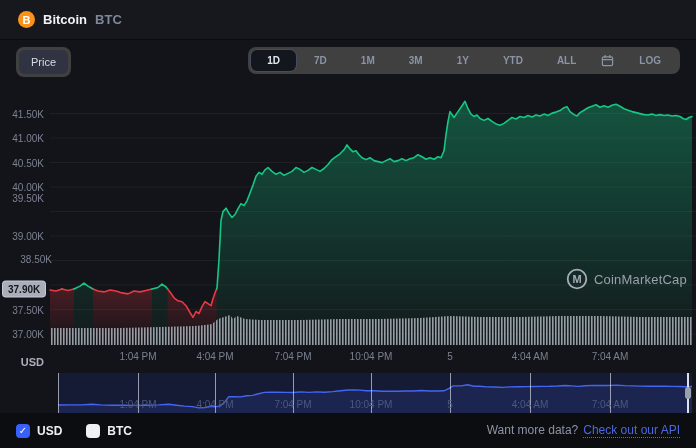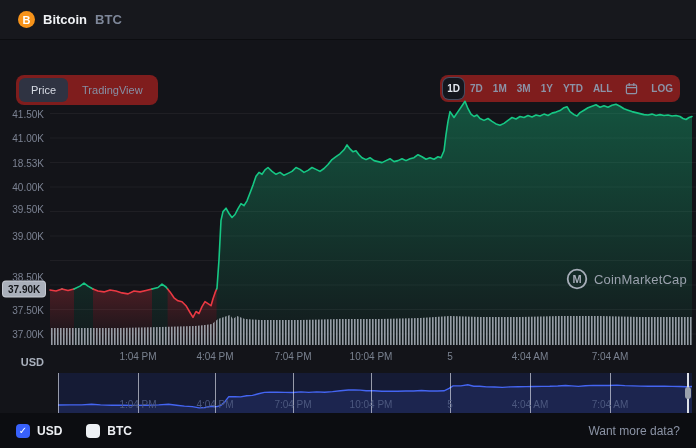--- a/index.html
+++ b/index.html
@@ -9,24 +9,24 @@
   
   .topbar{position:absolute;top:0;left:0;right:0;height:40px;background:#17181d;
     display:flex;align-items:center;padding-left:18px;gap:8px;border-bottom:1px solid #0c0d10;box-sizing:border-box;}
   .coin-logo{width:17px;height:17px;border-radius:50%;background:#f7931a;color:#fff;
     font-weight:bold;font-size:11px;display:flex;align-items:center;justify-content:center;}
   .coin-name{color:#f0f2f5;font-size:13px;font-weight:bold;}
   .coin-symbol{color:#7e8799;font-size:13px;font-weight:bold;}
 
   
   .toolbar{position:absolute;top:47px;left:16px;right:16px;display:flex;justify-content:space-between;align-items:flex-start;}
-  .pillbox{background:#7f1d1d;border-radius:8px;padding:3px;display:flex;gap:2px;align-items:center;margin-top:28px;}
+  .pillbox{background:#404040;border-radius:8px;padding:3px;display:flex;gap:2px;align-items:center;}
   .tab{font-size:11px;color:#8690a5;padding:6px 12px;border-radius:6px;cursor:pointer;white-space:nowrap;}
   .tab.active{background:#2f3342;color:#d8dce5;}
-  .chip{font-size:10px;font-weight:bold;color:#8b93a7;padding:5px 4px;border-radius:6px;cursor:pointer;white-space:nowrap;}
+  .chip{font-size:10px;font-weight:bold;color:#8b93a7;padding:5px 16px;border-radius:6px;cursor:pointer;white-space:nowrap;}
   .chip.active{background:#14161d;color:#e2e6ee;box-shadow:0 0 0 1px #454c60;}
   .icon-chip{display:flex;align-items:center;padding:4px 7px;}
 
   
   .chart-wrap{position:absolute;top:88px;left:0;width:696px;height:282px;}
   .chart-svg{position:absolute;left:0;top:0;}
   .ylabel{position:absolute;left:0;width:44px;text-align:right;font-size:10px;color:#7b8292;transform:translateY(-50%);}
   .open-badge{position:absolute;left:3px;top:201px;transform:translateY(-50%);background:#a9afba;color:#14161a;
     font-size:10px;font-weight:bold;padding:2px 5px;border-radius:3px;box-shadow:0 0 0 1px #c6cad2;}
   .unit-label{position:absolute;left:0;width:44px;top:274px;text-align:right;font-size:11px;font-weight:bold;
@@ -61,21 +61,20 @@
 
   <div class="topbar">
     <div class="coin-logo">B</div>
     <span class="coin-name">Bitcoin</span>
     <span class="coin-symbol">BTC</span>
   </div>
 
   <div class="toolbar">
     <div class="pillbox">
         <div class="tab active">Price</div>
-        <div class="tab">TradingView</div>
       </div>
     <div class="pillbox">
         <div class="chip active">1D</div>
         <div class="chip">7D</div>
         <div class="chip">1M</div>
         <div class="chip">3M</div>
         <div class="chip">1Y</div>
         <div class="chip">YTD</div>
         <div class="chip">ALL</div>
         <div class="chip icon-chip">
@@ -135,25 +134,25 @@
     <div class="unit-label">USD</div>
     <div class="watermark">
       <svg width="22" height="22" viewBox="0 0 22 22">
         <circle cx="11" cy="11" r="9.3" fill="none" stroke="#a6adb8" stroke-width="1.8"></circle>
         <text x="11" y="15" text-anchor="middle" font-size="11" font-weight="bold" fill="#a6adb8" font-family="Liberation Sans, sans-serif">M</text>
       </svg>
       <span class="watermark-text">CoinMarketCap</span>
     </div>
   <div class="ylabel" style="top: 25.5px;">41.50K</div>
       <div class="ylabel" style="top: 50px;">41.00K</div>
-      <div class="ylabel" style="top: 74.5px;">18.53K</div>
+      <div class="ylabel" style="top: 74.5px;">40.50K</div>
       <div class="ylabel" style="top: 99px;">40.00K</div>
-      <div class="ylabel" style="top: 121px;">39.50K</div>
+      <div class="ylabel" style="top: 110px;">39.50K</div>
       <div class="ylabel" style="top: 148px; text-align: right;">39.00K</div>
-      <div class="ylabel" style="top: 189px;">38.50K</div>
+      <div class="ylabel" style="top: 171px; padding-left: 8px;">38.50K</div>
       <div class="ylabel" style="top: 221.5px;">37.50K</div>
       <div class="ylabel" style="top: 246px;">37.00K</div>
       <div class="xlabel" style="left: 138px;">1:04 PM</div>
       <div class="xlabel" style="left: 215px;">4:04 PM</div>
       <div class="xlabel" style="left: 293px;">7:04 PM</div>
       <div class="xlabel" style="left: 371px;">10:04 PM</div>
       <div class="xlabel" style="left: 450px;">5</div>
       <div class="xlabel" style="left: 530px;">4:04 AM</div>
       <div class="xlabel" style="left: 610px;">7:04 AM</div>
     </div>
@@ -186,16 +185,17 @@
     <div class="cb-row">
       <div class="checkbox checked" id="cb-usd">✓</div>
       <span class="cb-label">USD</span>
     </div>
     <div class="cb-row">
       <div class="checkbox unchecked" id="cb-btc"></div>
       <span class="cb-label">BTC</span>
     </div>
     <div class="api-row">
       <span>Want more data?</span>
+      <span class="api-link">Check out our API</span>
     </div>
   </div>
 
 </div>
 
 </body></html>

